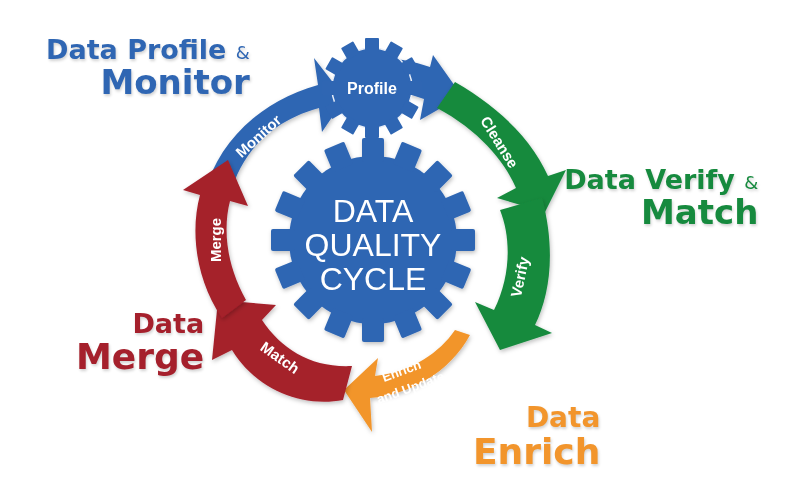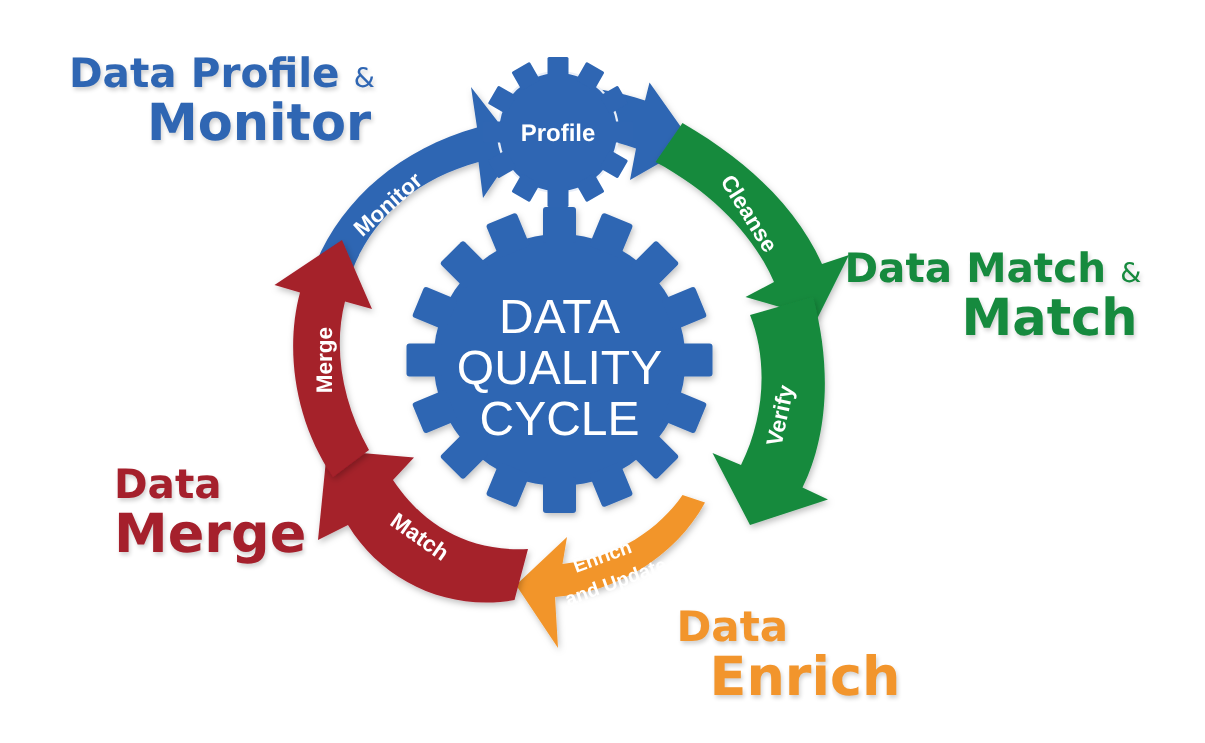--- a/index.html
+++ b/index.html
@@ -1,18 +1,18 @@
 <!DOCTYPE html>
 <html><head>
 <meta charset="utf-8">
 <style>
   html,body{margin:0;padding:0;background:#ffffff;}
   body{width:803px;height:495px;position:relative;overflow:hidden;font-family:"DejaVu Sans","Liberation Sans",sans-serif;}
   svg{position:absolute;left:0;top:0;}
-  .lbl{position:absolute;font-weight:bold;line-height:1;text-shadow:1px 2px 3px rgba(0,0,0,0.18);white-space:nowrap;}
+  .lbl{position:absolute;font-weight:bold;line-height:1;text-shadow:1px 2px 3px rgba(0,0,0,0.18);white-space:nowrap;text-align:right;}
   .amp{font-weight:normal;font-size:18px;}
 </style>
 </head>
 <body>
 
 <svg width="803" height="495" viewBox="0 0 803 495">
   <defs>
     <filter id="sh" x="-10%" y="-10%" width="130%" height="130%">
       <feDropShadow dx="1" dy="2" stdDeviation="2" flood-color="#000" flood-opacity="0.25"></feDropShadow>
     </filter>
@@ -85,21 +85,21 @@
   <text x="373" y="256" fill="#fff" font-family="Liberation Sans, sans-serif" font-size="32" text-anchor="middle">QUALITY</text>
   <text x="373" y="290" fill="#fff" font-family="Liberation Sans, sans-serif" font-size="32" text-anchor="middle">CYCLE</text>
 </svg>
 
 <div class="lbl" style="left:46px;top:36px;color:#2f66b3;">
   <div style="font-size:27px;"><span>Data Profile</span> <span class="amp">&amp;</span></div>
   <div style="font-size:34px;margin-left:52px;margin-top:2px;">Monitor</div>
 </div>
 
 <div class="lbl" style="left:563px;top:166px;color:#168a3e;">
-  <div style="font-size:27px;"><span>Data Match</span> <span class="amp">&amp;</span></div>
+  <div style="font-size:27px;"><span>Data Verify</span> <span class="amp">&amp;</span></div>
   <div style="font-size:34px;margin-left:78px;margin-top:2px;">Match</div>
 </div>
 
 <div class="lbl" style="left:451px;top:404px;color:#f2952c;">
   <div style="font-size:28px;">Data</div>
   <div style="font-size:36px;margin-left:22px;margin-top:2px;">Enrich</div>
 </div>
 
 <div class="lbl" style="left:76px;top:310px;color:#a5202c;">
   <div style="font-size:27px;">Data</div>

